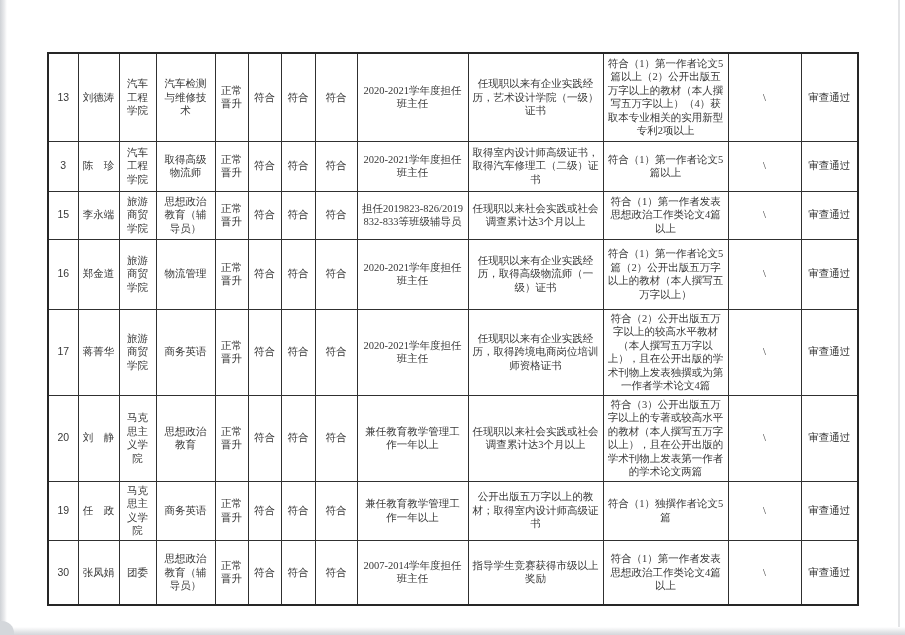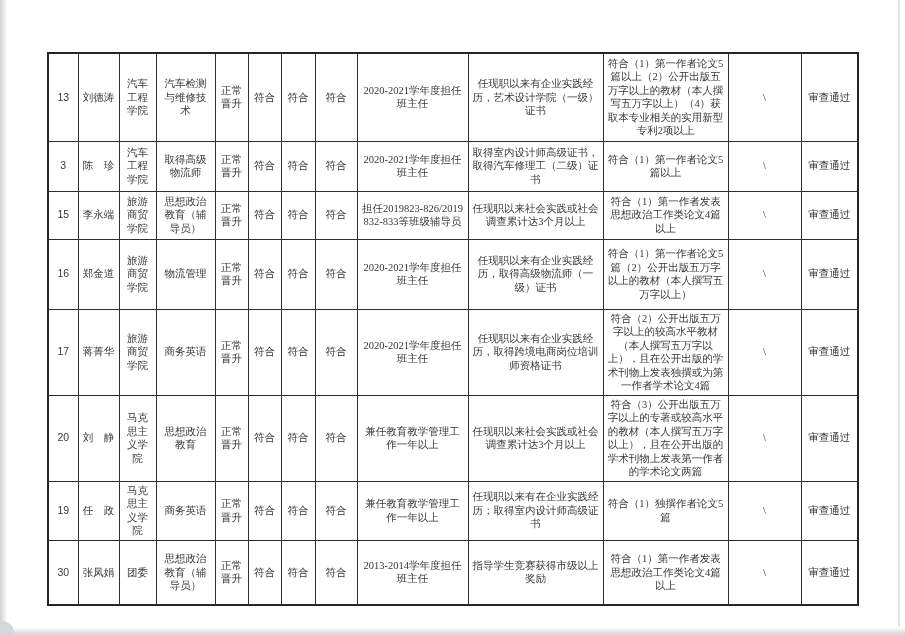--- a/index.html
+++ b/index.html
@@ -158,34 +158,34 @@
       <tr style="height: 48px;">
         <td class="c-no">19</td>
         <td class="c-name">任　政</td>
         <td class="c-college">马克思主义学院</td>
         <td class="c-major">商务英语</td>
         <td class="c-promo">正常晋升</td>
         <td class="c-conform1">符合</td>
         <td class="c-conform2">符合</td>
         <td class="c-conform3">符合</td>
         <td class="c-duty">兼任教育教学管理工作一年以上</td>
-        <td class="c-practice">任现职以来有在企业实践经历；取得室内设计师高级证书</td>
+        <td class="c-practice">公开出版五万字以上的教材；取得室内设计师高级证书</td>
         <td class="c-papers">符合（1）独撰作者论文5篇</td>
         <td class="c-slash">\</td>
         <td class="c-result">审查通过</td>
       </tr>
       <tr style="height: 65px;">
         <td class="c-no">30</td>
         <td class="c-name">张凤娟</td>
         <td class="c-college">团委</td>
         <td class="c-major">思想政治教育（辅导员）</td>
         <td class="c-promo">正常晋升</td>
         <td class="c-conform1">符合</td>
         <td class="c-conform2">符合</td>
         <td class="c-conform3">符合</td>
-        <td class="c-duty">2013-2014学年度担任班主任</td>
+        <td class="c-duty">2007-2014学年度担任班主任</td>
         <td class="c-practice">指导学生竞赛获得市级以上奖励</td>
         <td class="c-papers">符合（1）第一作者发表思想政治工作类论文4篇以上</td>
         <td class="c-slash">\</td>
         <td class="c-result">审查通过</td>
       </tr>
     </tbody>
 </table>
 
 </body></html>

